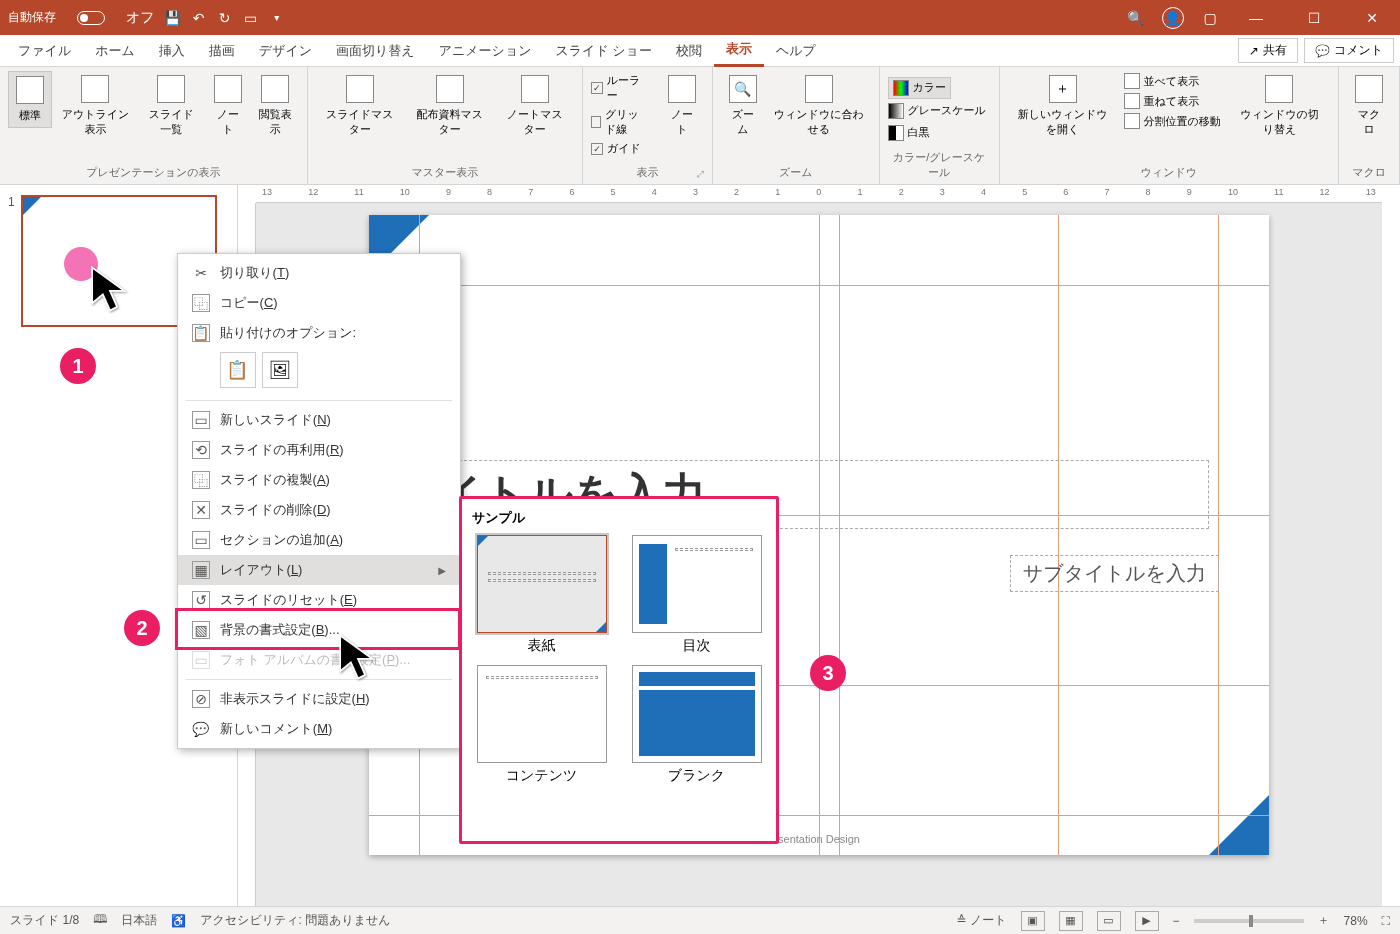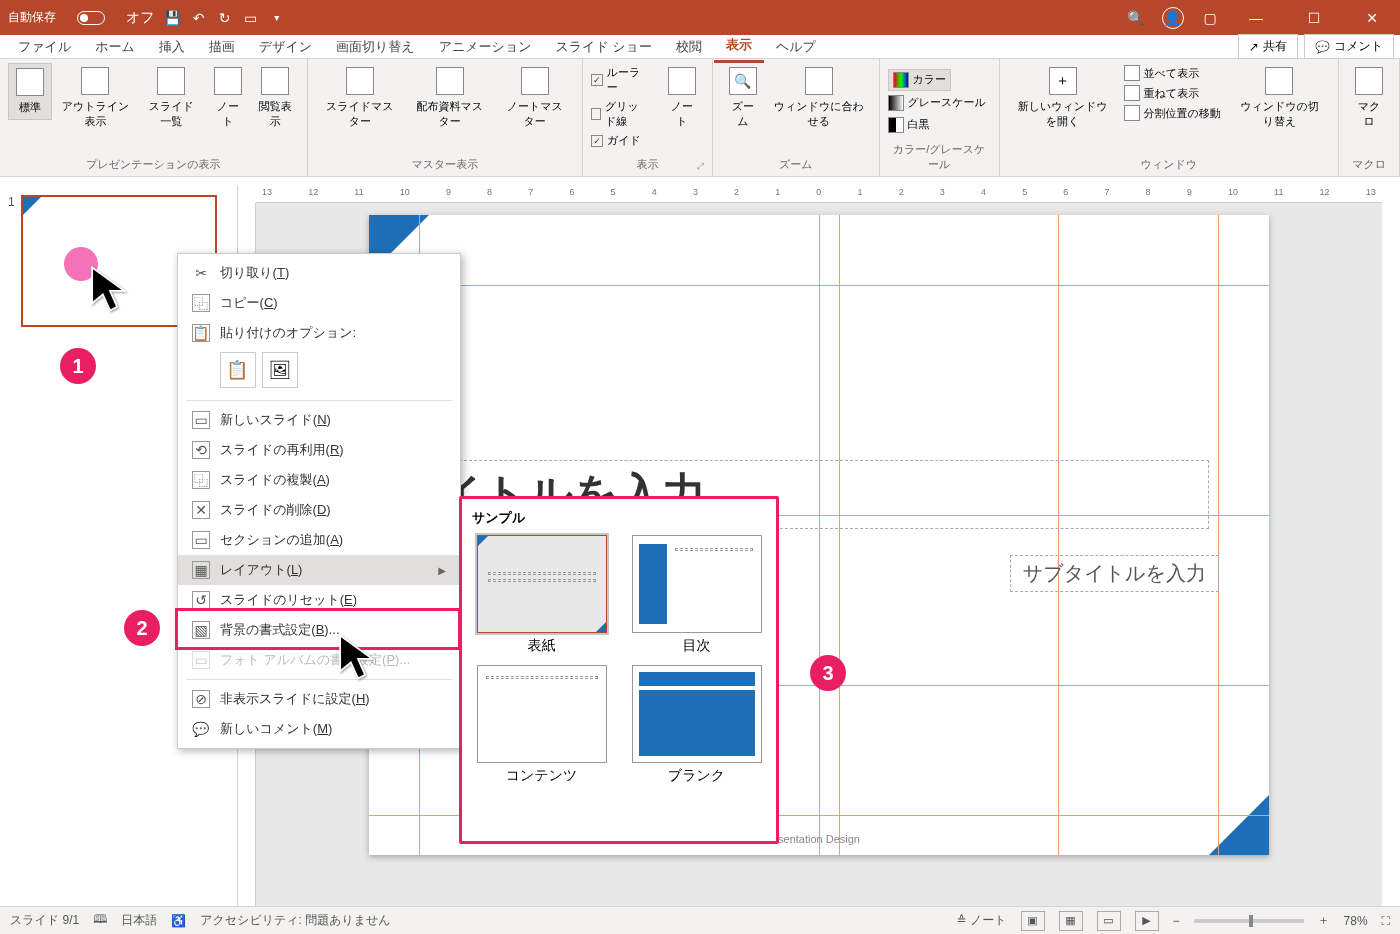--- a/index.html
+++ b/index.html
@@ -10,21 +10,21 @@
 .titlebar .left { display: flex; align-items: center; gap: 10px; }
 .autosave { display: flex; align-items: center; gap: 21px; }
 .toggle { width: 28px; height: 14px; border: 1px solid #fff; border-radius: 8px; display: flex; align-items: center; padding: 0 2px; }
 .toggle::after { content:""; width:8px; height:8px; border-radius:50%; background:#fff; }
 .qat-icon { width: 16px; height: 16px; display: flex; align-items: center; justify-content: center; font-size: 14px; }
 .titlebar .spacer { flex: 1; }
 .titlebar .right { display: flex; align-items: center; gap: 18px; }
 .win-btn { width: 40px; height: 30px; display: flex; align-items: center; justify-content: center; font-size: 14px; }
 
 
-.tabs { height: 24px; background: #fff; border-bottom: 1px solid #d4d4d4; display: flex; align-items: center; padding: 0 6px; }
+.tabs { height: 32px; background: #fff; border-bottom: 1px solid #d4d4d4; display: flex; align-items: center; padding: 0 6px; }
 .tab { padding: 6px 12px; font-size: 13px; color: #444; cursor: pointer; }
 .tab.active { color: #b7472a; border-bottom: 3px solid #b7472a; font-weight: 600; }
 .tabs .spacer { flex: 1; }
 .share-btn { border: 1px solid #ccc; padding: 3px 10px; font-size: 12px; margin-left: 6px; display:flex; align-items:center; gap:4px;}
 
 
 .ribbon { height: 118px; background: #f3f2f1; display: flex; border-bottom: 1px solid #d4d4d4; }
 .group { border-right: 1px solid #d4d4d4; padding: 4px 8px 2px; display: flex; flex-direction: column; }
 .group-row { flex: 1; display: flex; align-items: flex-start; gap: 2px; }
 .group-label { text-align: center; font-size: 11px; color: #666; padding: 2px 0; position:relative;}
@@ -481,21 +481,21 @@
       <path d="M2 2 L2 22 L8 17 L12 26 L16 24 L12 15 L20 15 Z" fill="#000" stroke="#fff" stroke-width="1"></path>
     </svg>
 </div>
 <div class="cursor" style="top:632px; left:336px;">
   <svg viewBox="0 0 24 28">
       <path d="M2 2 L2 22 L8 17 L12 26 L16 24 L12 15 L20 15 Z" fill="#000" stroke="#fff" stroke-width="1"></path>
     </svg>
 </div>
 
 <div class="statusbar">
-  <span>スライド 9/1</span>
+  <span>スライド 1/8</span>
   <span>🕮</span>
   <span>日本語</span>
   <span>♿</span>
   <span>アクセシビリティ: 問題ありません</span>
   <div class="spacer"></div>
   <span>≙ <span>ノート</span></span>
   <span class="view-btn">▣</span>
   <span class="view-btn">▦</span>
   <span class="view-btn">▭</span>
   <span class="view-btn">▶</span>

